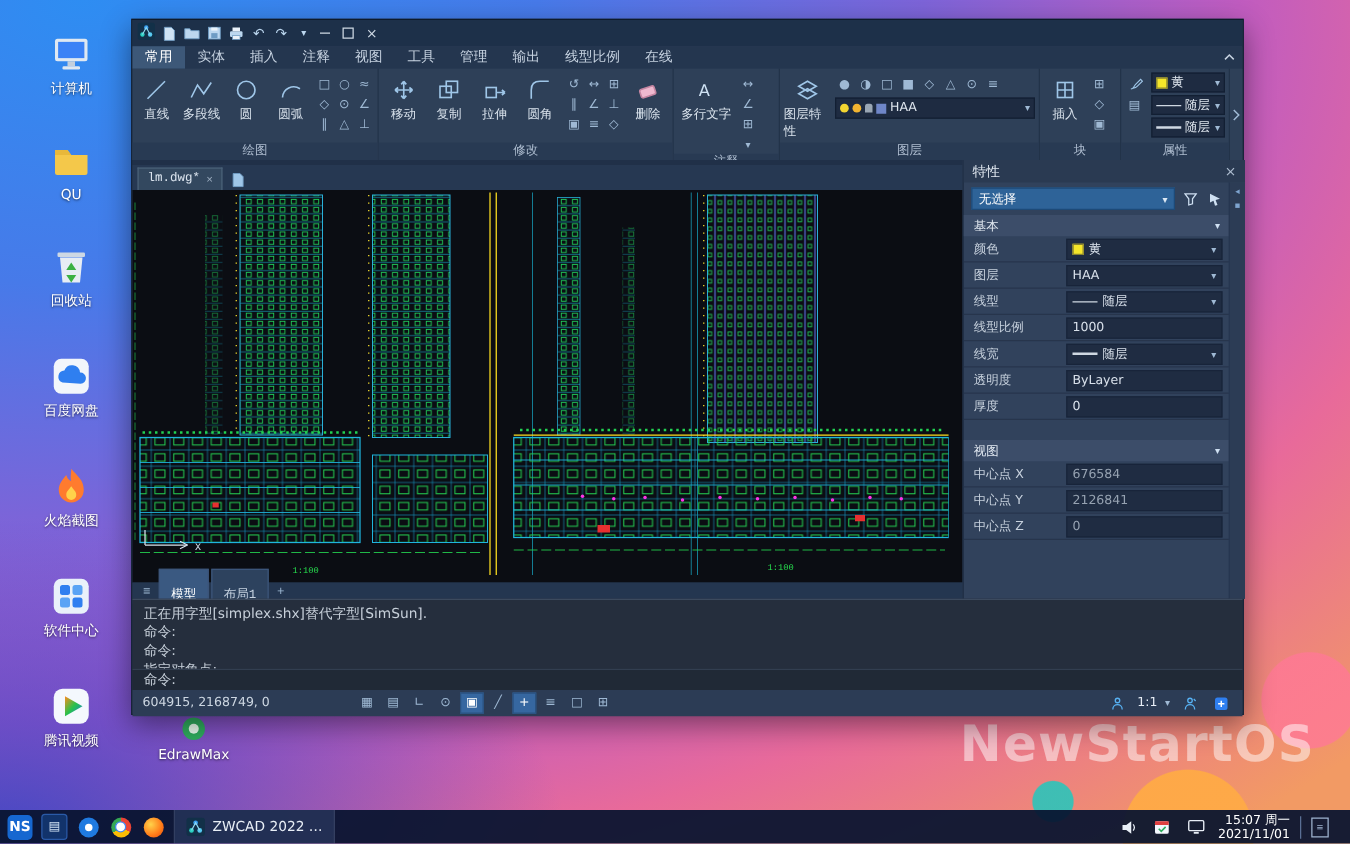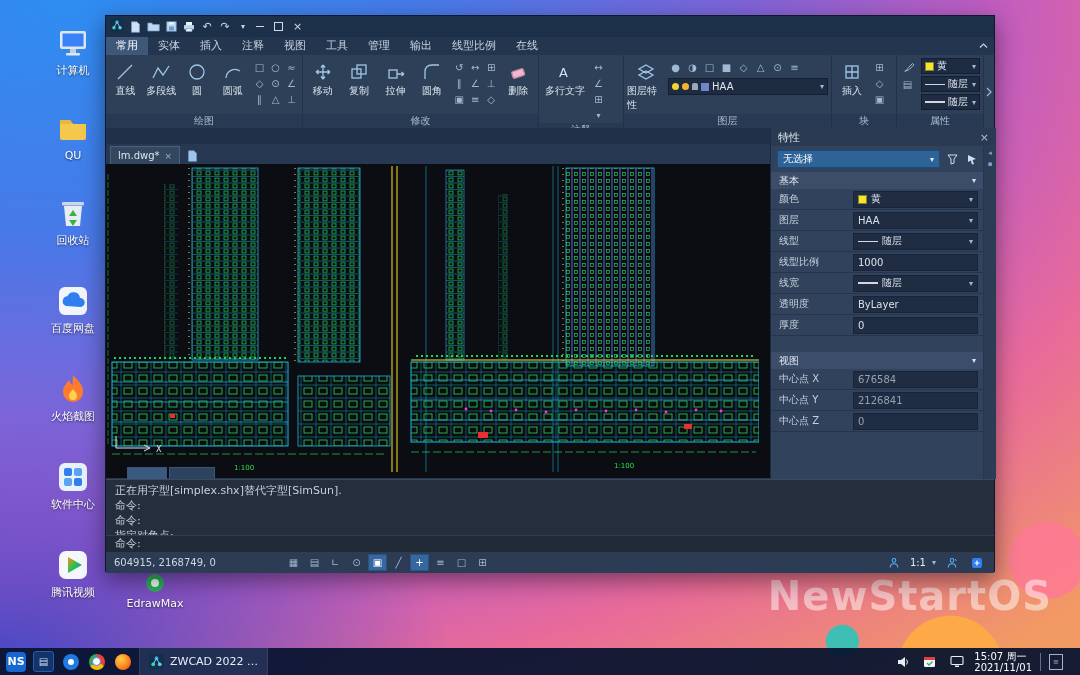--- a/index.html
+++ b/index.html
@@ -7,21 +7,21 @@
     font-family:"DejaVu Sans","Liberation Sans",sans-serif;user-select:none;
     background:
       radial-gradient(circle at 78% 95%, rgba(32,200,190,.85) 0 16px, transparent 17px),
       radial-gradient(circle at 88% 99%, rgba(255,170,70,.95) 0 52px, transparent 53px),
       radial-gradient(circle at 97% 83%, rgba(255,120,150,.8) 0 38px, transparent 39px),
       radial-gradient(60% 55% at 0% 100%, rgba(25,63,205,.8) 0%, transparent 70%),
       radial-gradient(130% 130% at 6% 0%, #2e8df2 0%, #477ae9 26%, #7d64d8 48%, #c05cc0 66%, #e86a9a 80%, #f29a64 100%);}
   
   .watermark{position:absolute;right:28px;bottom:56px;font-size:40px;font-weight:bold;
     color:rgba(255,255,255,.5);letter-spacing:1px;}
-  .dicon{position:absolute;left:40px;width:66px;display:flex;flex-direction:column;align-items:center;
+  .dicon{position:absolute;left:24px;width:66px;display:flex;flex-direction:column;align-items:center;
     gap:3px;color:#fff;font-size:11px;text-align:center;text-shadow:0 1px 2px rgba(0,0,0,.65);cursor:default;}
   .dicon .art{width:34px;height:34px;display:flex;align-items:center;justify-content:center;}
   
   .win{position:absolute;left:105px;top:15px;width:890px;height:557px;background:#2c3e58;
     border:1px solid #0d1a2b;box-sizing:border-box;box-shadow:0 8px 22px rgba(0,0,0,.45);color:#d9e2ec;}
   .titlebar{position:absolute;left:0;top:0;right:0;height:21px;background:#1d3049;display:flex;
     align-items:center;padding:0 4px;font-size:11px;}
   .qat{display:flex;align-items:center;gap:4px;margin-left:4px;}
   .qat .qi{width:14px;height:14px;display:flex;align-items:center;justify-content:center;color:#bcd7ef;font-size:11px;}
   .ttl{flex:1;text-align:center;color:#e9eff6;white-space:nowrap;overflow:hidden;text-overflow:ellipsis;padding:0 6px;}
@@ -53,21 +53,21 @@
   .dotY{width:7px;height:7px;border-radius:50%;background:#f2d531;display:inline-block;}
   .dotS{width:7px;height:7px;border-radius:50%;background:#f2b431;display:inline-block;}
   .lockg{width:6px;height:7px;background:#9aa7b5;border-radius:2px 2px 0 0;display:inline-block;}
   .swB{width:8px;height:8px;background:#6f86c8;display:inline-block;}
   .swY{width:9px;height:9px;background:#f5e62a;border:1px solid #8a8430;display:inline-block;box-sizing:border-box;}
   .lineg{width:20px;border-top:1px solid #cfd8e2;display:inline-block;}
   .lineg.th{border-top-width:2px;}
   .overflowchev{flex:1;display:flex;align-items:center;justify-content:center;color:#9fb9d4;}
   
   .content{position:absolute;left:0;top:112px;right:0;height:351px;background:#203048;}
-  .docarea{position:absolute;left:0;top:16px;width:744px;height:100%;}
+  .docarea{position:absolute;left:0;top:4px;width:744px;height:100%;font-family:Liberation Mono, monospace;}
   .doctabs{position:absolute;left:0;top:0;right:0;height:20px;background:#263852;display:flex;align-items:flex-end;
     padding-left:4px;gap:4px;font-size:10px;}
   .dtab{display:flex;align-items:center;gap:5px;height:17px;padding:0 7px;background:#33485f;
     border:1px solid #4a6078;border-bottom:none;color:#dbe4ee;}
   .dtab .x{color:#9fb0c2;font-size:9px;}
   .dnew{width:16px;height:16px;display:flex;align-items:center;justify-content:center;color:#9fc6e8;font-size:10px;}
   .canvas{position:absolute;left:0;top:20px;right:0;bottom:17px;background:#0b0d13;overflow:hidden;}
   .canvas svg.cad{position:absolute;left:0;top:0;}
   .docctrl{position:absolute;right:16px;top:3px;display:flex;gap:9px;color:#93a4b6;font-size:10px;align-items:center;}
   .vscroll{position:absolute;right:0;top:0;bottom:0;width:11px;background:#18212e;}
@@ -122,21 +122,21 @@
     display:flex;align-items:center;justify-content:center;font-size:10px;}
   .chrome{width:16px;height:16px;border-radius:50%;background:conic-gradient(#ea4335 0 33%,#fbbc05 0 66%,#34a853 0 100%);
     display:flex;align-items:center;justify-content:center;}
   .chrome i{width:7px;height:7px;border-radius:50%;background:#fff;border:1.5px solid #4285f4;display:block;}
   .firefox{width:16px;height:16px;border-radius:50%;background:radial-gradient(circle at 35% 35%,#ffd24a,#ff7a18 60%,#e0480f);}
   .eyeico{width:16px;height:16px;border-radius:50%;background:#1f7ae0;display:flex;align-items:center;justify-content:center;}
   .eyeico i{width:6px;height:6px;border-radius:50%;background:#fff;display:block;}
   .task{display:flex;align-items:center;gap:6px;height:100%;padding:0 9px;background:rgba(130,170,230,.16);
     border-left:1px solid rgba(255,255,255,.08);border-right:1px solid rgba(255,255,255,.08);font-size:11px;}
   .tray{margin-left:auto;display:flex;align-items:center;gap:8px;}
-  .time{font-size:10px;line-height:11px;color:#fff;}
+  .time{text-align:right;font-size:10px;line-height:11px;color:#fff;}
   .tdiv{width:1px;height:18px;background:#5a6f95;}
   .edgew{width:12px;height:14px;border:1px solid #9fb3d0;display:flex;align-items:center;justify-content:center;
     font-size:7px;color:#9fb3d0;}
   .showdesk{width:3px;height:100%;background:rgba(255,255,255,.22);}
 </style>
 </head>
 <body>
 
 <div class="screen">
 

